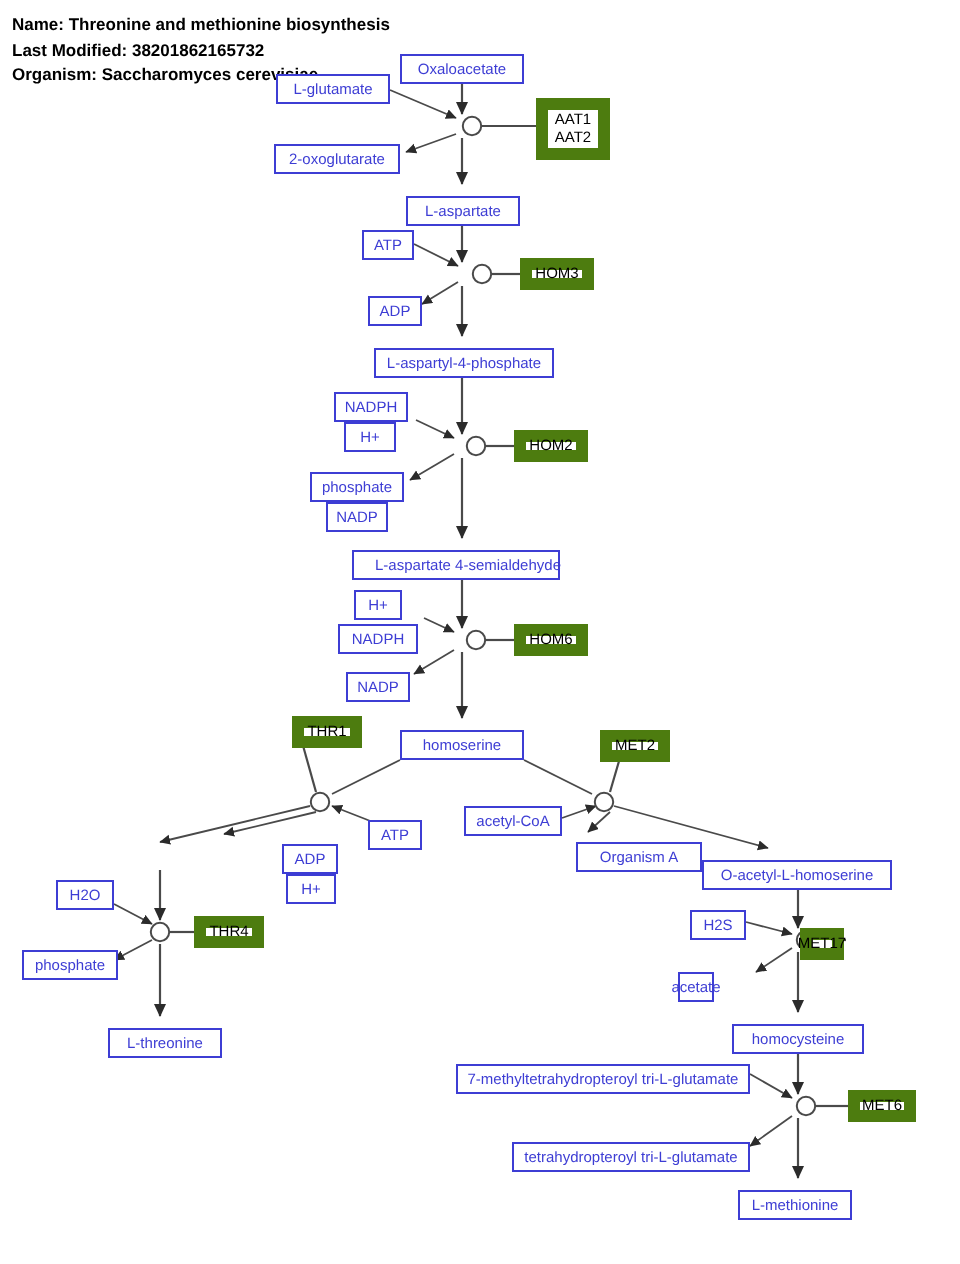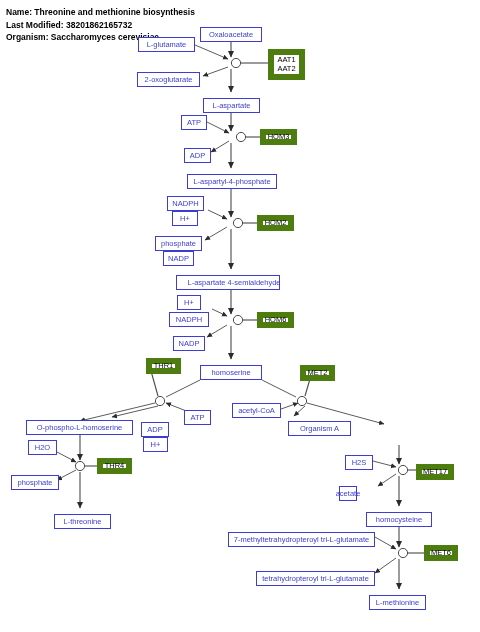--- a/index.html
+++ b/index.html
@@ -183,22 +183,22 @@
     </div>
   <div class="node metab" style="left:143px;top:437px;width:25px;">
       <span>H+</span>
     </div>
   <div class="node metab" style="left:232px;top:403px;width:49px;">
       <span>acetyl-CoA</span>
     </div>
   <div class="node metab" style="left:288px;top:421px;width:63px;">
       <span>Organism A</span>
     </div>
-  <div class="node metab" style="left:26px;top:420px;width:107px;">
-      <span>O-phospho-L-homoserine</span>
+  <div class="node metab" style="left:351px;top:430px;width:95px;">
+      <span>O-acetyl-L-homoserine</span>
     </div>
   <div class="node metab" style="left:28px;top:440px;width:29px;">
       <span>H2O</span>
     </div>
   <div class="node metab" style="left:11px;top:475px;width:48px;">
       <span>phosphate</span>
     </div>
   <div class="node metab" style="left:54px;top:514px;width:57px;">
       <span>L-threonine</span>
     </div>
@@ -238,20 +238,20 @@
     </div>
   <div class="node enzyme" style="left:134px;top:358px;width:35px;margin-left:12px;">
       <span>THR1</span>
     </div>
   <div class="node enzyme" style="left:300px;top:365px;width:35px;">
       <span>MET2</span>
     </div>
   <div class="node enzyme" style="left:97px;top:458px;width:35px;">
       <span>THR4</span>
     </div>
-  <div class="node enzyme" style="left:416px;top:464px;width:38px;">
+  <div class="node enzyme" style="left:400px;top:464px;width:22px;">
       <span>MET17</span>
     </div>
   <div class="node enzyme" style="left:424px;top:545px;width:34px;">
       <span>MET6</span>
     </div>
 
 </div>
 
 </body></html>

